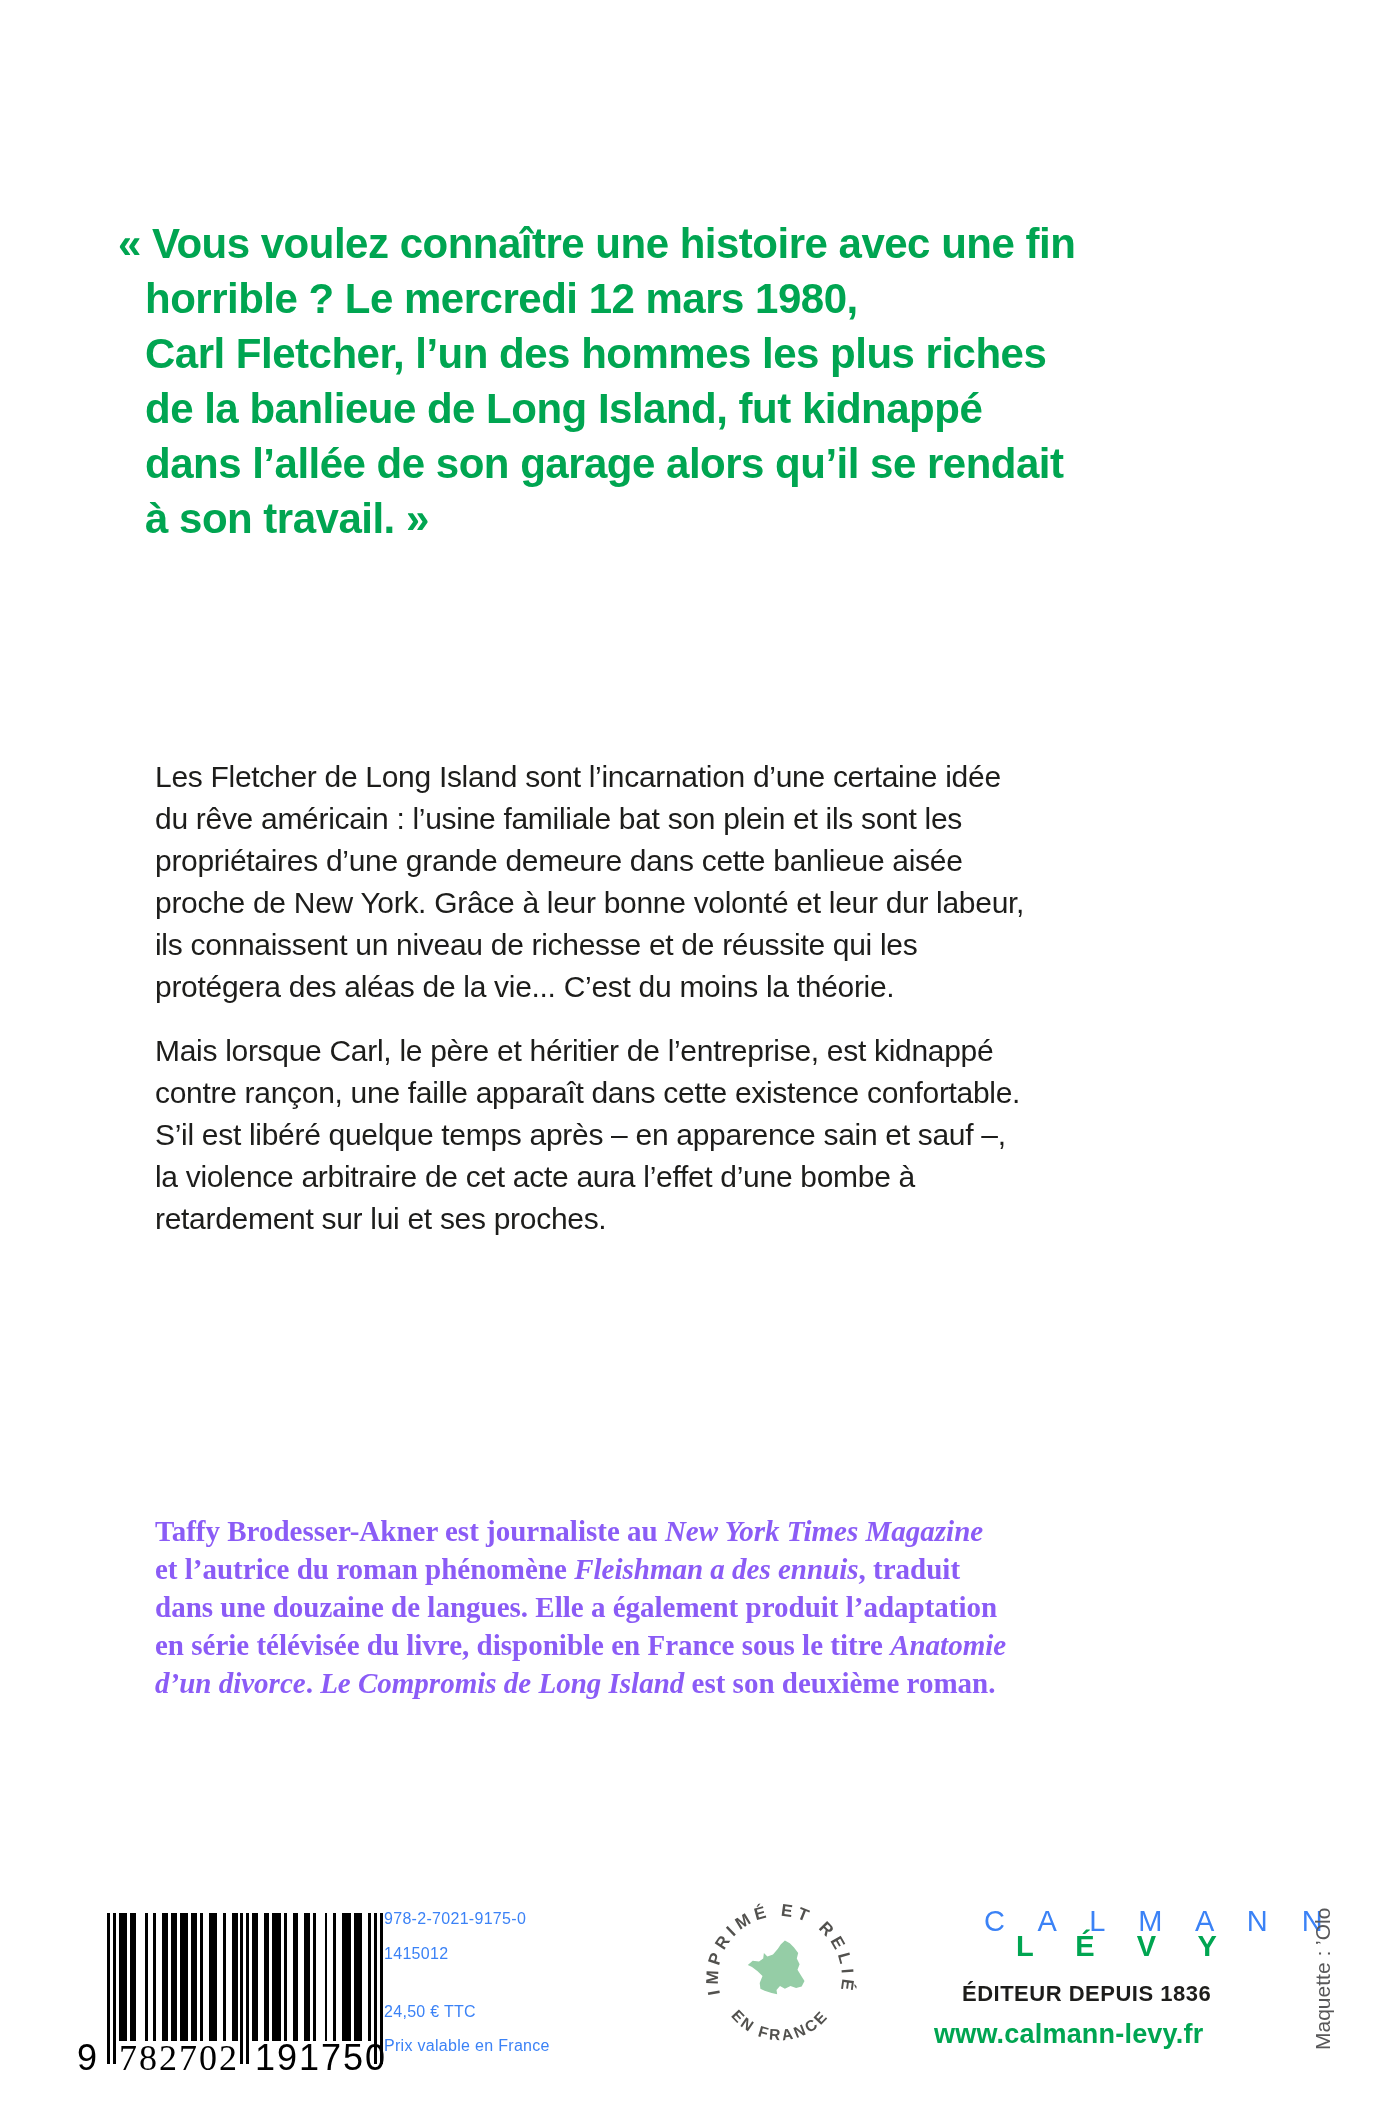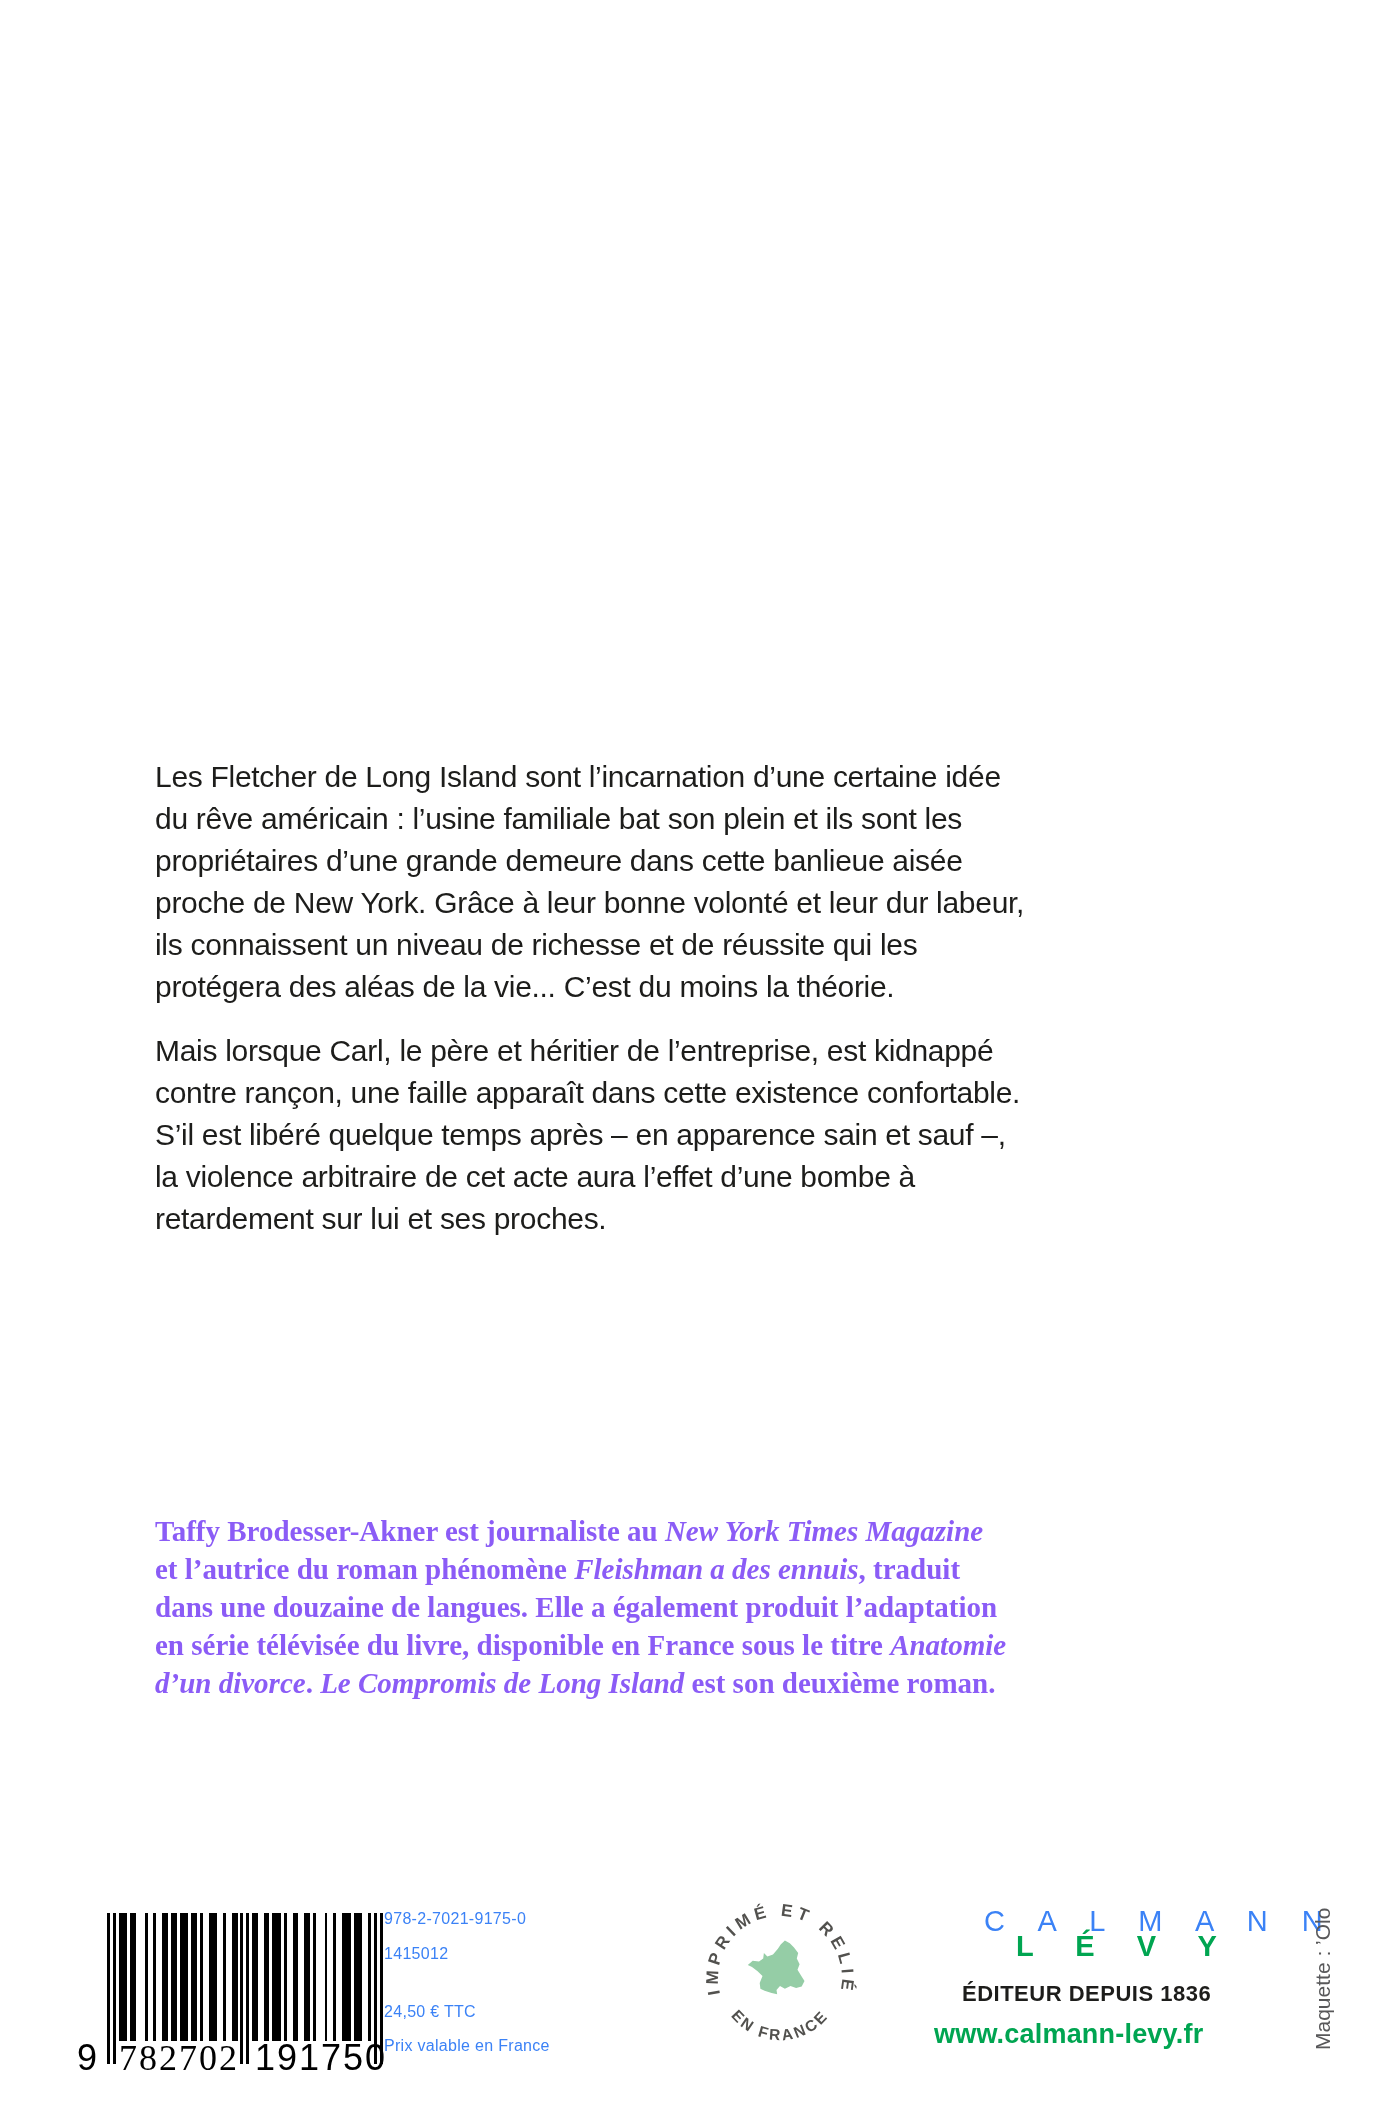--- a/index.html
+++ b/index.html
@@ -112,20 +112,26 @@
     transform:rotate(-90deg); transform-origin:0 0;
     font-size:21px; line-height:21px; color:#58585a;
     white-space:nowrap;
   }
 </style>
 </head>
 <body>
 
 <div class="page">
 
+  <div class="quote">« Vous voulez connaître une histoire avec une fin
+horrible ? Le mercredi 12 mars 1980,
+Carl Fletcher, l’un des hommes les plus riches
+de la banlieue de Long Island, fut kidnappé
+dans l’allée de son garage alors qu’il se rendait
+à son travail. »</div>
 
   <div class="synopsis">
     <p>Les Fletcher de Long Island sont l’incarnation d’une certaine idée
 du rêve américain : l’usine familiale bat son plein et ils sont les
 propriétaires d’une grande demeure dans cette banlieue aisée
 proche de New York. Grâce à leur bonne volonté et leur dur labeur,
 ils connaissent un niveau de richesse et de réussite qui les
 protégera des aléas de la vie... C’est du moins la théorie.</p>
     <p>Mais lorsque Carl, le père et héritier de l’entreprise, est kidnappé
 contre rançon, une faille apparaît dans cette existence confortable.

